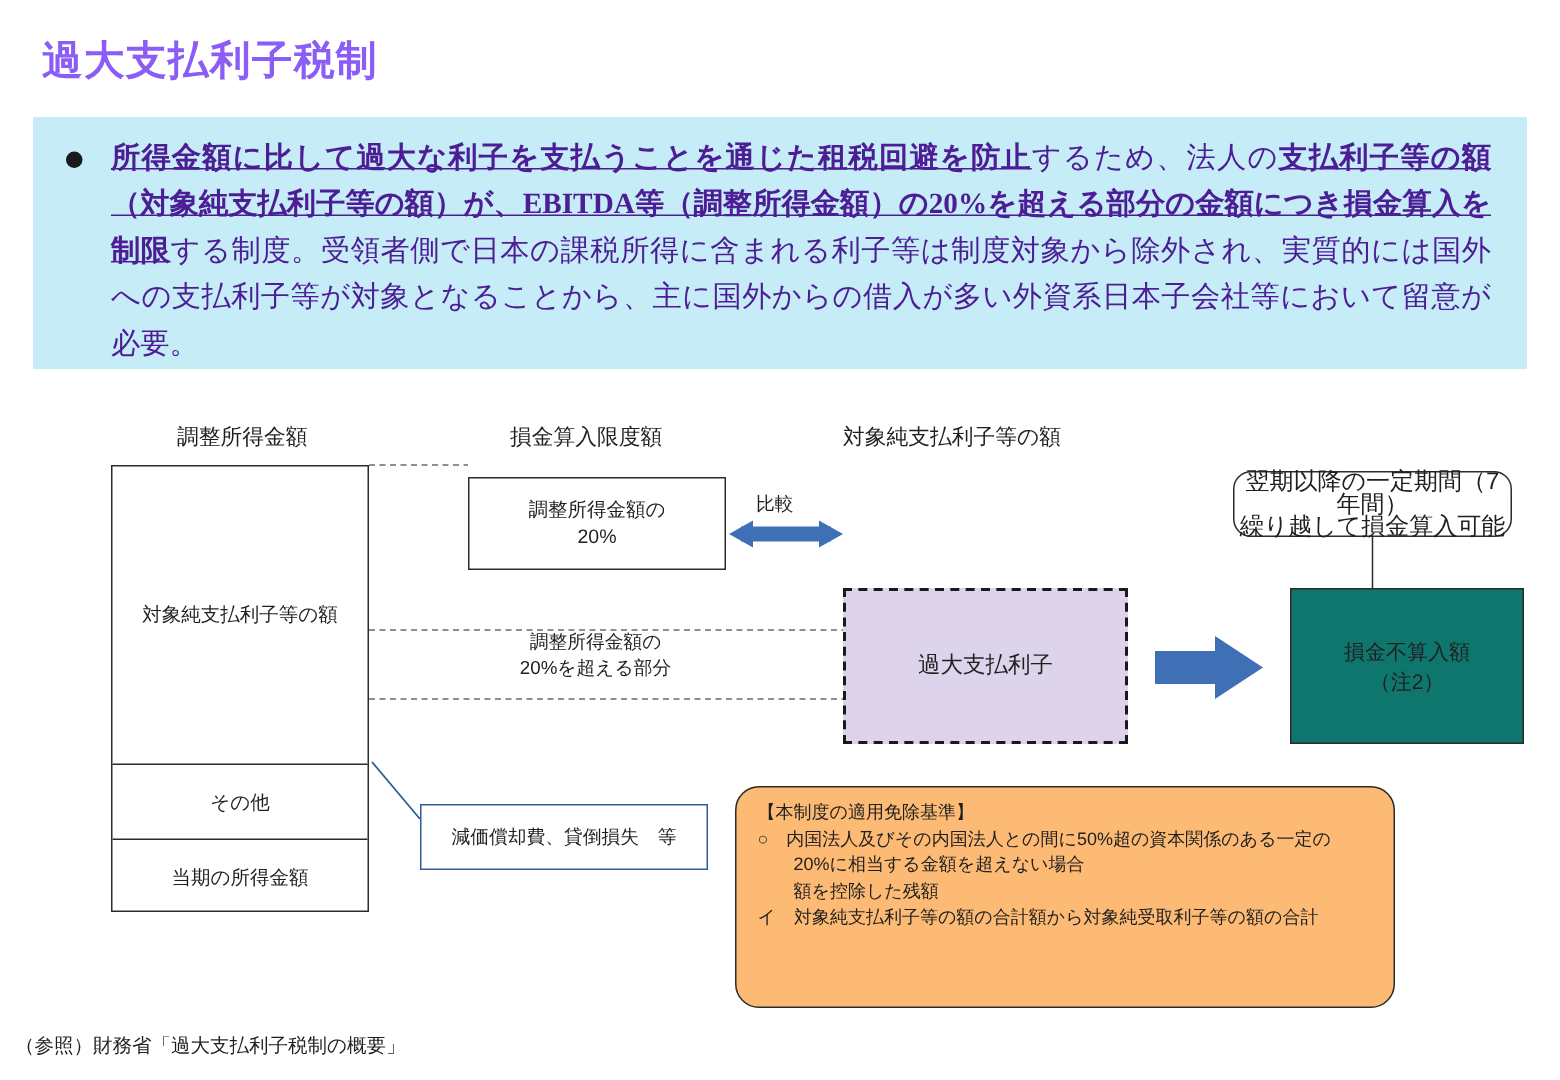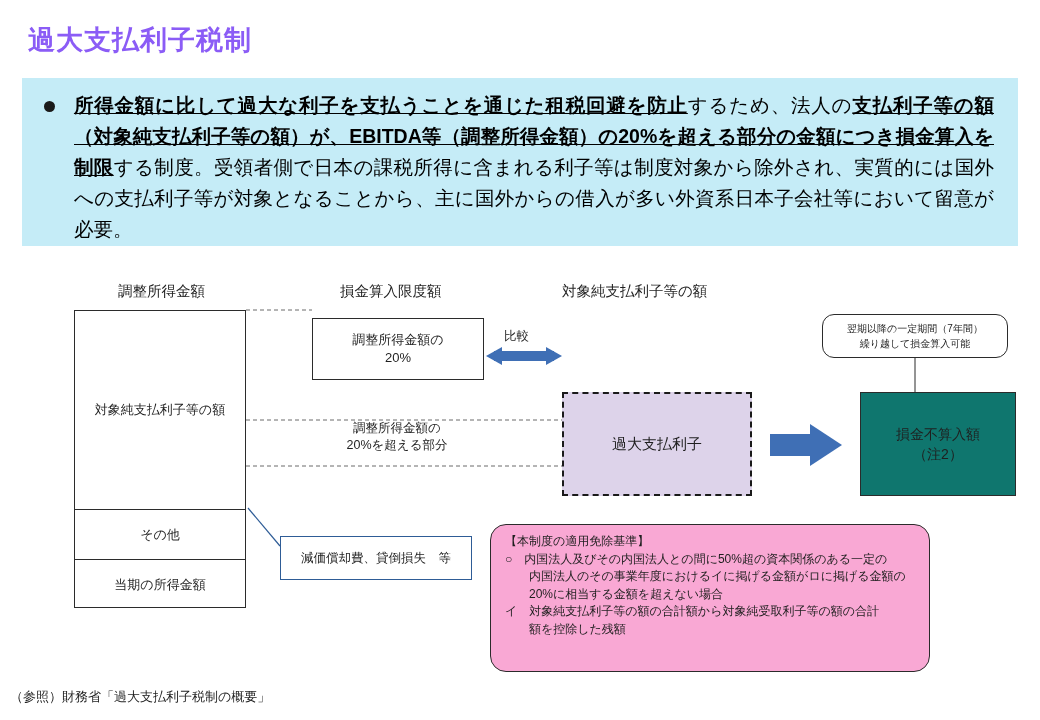--- a/index.html
+++ b/index.html
@@ -42,22 +42,23 @@
     border-radius: 50%;
     background: #1a1a1a;
   }
   .summary-text {
     position: absolute;
     left: 74px;
     top: 90px;
     width: 920px;
     font-size: 19.5px;
     line-height: 31px;
-    color: #000000;
+    color: #4c1d95;
     text-align: justify;
+    font-family: Liberation Serif, serif;
   }
   .summary-text .em {
     font-weight: bold;
     text-decoration: underline;
   }
   
   .diagram {
     position: absolute;
     left: 22px;
     top: 268px;
@@ -140,36 +141,36 @@
     background: #0f766e;
     border: 1.5px solid #2b2b2b;
     font-size: 14px;
     line-height: 20px;
     margin-left: 12px;
   }
   #carry-note {
     left: 800px; top: 46px; width: 186px; height: 44px;
     border: 1.2px solid #2b2b2b;
     border-radius: 12px;
-    font-size: 10px;
+    font-size: 16px;
     line-height: 15px;
     background: #fff;
   }
   #callout-box {
     left: 258px; top: 268px; width: 192px; height: 44px;
     border: 1.4px solid #2e5c96;
     font-size: 12.5px;
     background: #fff;
   }
   #criteria-box {
     position: absolute;
     left: 468px; top: 256px; width: 440px; height: 148px;
     border: 1.3px solid #2b2b2b;
     border-radius: 16px;
-    background: #f9a8d4;
+    background: #fdba74;
     box-sizing: border-box;
   }
   #criteria-inner {
     position: absolute;
     left: 14px; top: 8px; width: 494px;
     font-size: 12px;
     line-height: 17.5px;
     color: #1f1f1f;
   }
   .crit-title { margin-bottom: 1px; }
@@ -265,22 +266,21 @@
   </div>
 
   <div class="dg-box" id="callout-box">
     <span>減価償却費、貸倒損失　等</span>
   </div>
 
   <div id="criteria-box">
     <div id="criteria-inner">
       <span class="crit-title">【本制度の適用免除基準】</span>
       <span class="crit-row">○　内国法人及びその内国法人との間に50%超の資本関係のある一定の</span>
-      <span class="crit-row">　　内国法人のその事業年度におけるイに掲げる金額がロに掲げる金額の</span>
       <span class="crit-row">　　20%に相当する金額を超えない場合</span>
+      <span class="crit-row">　　額を控除した残額</span>
       <span class="crit-row">イ　対象純支払利子等の額の合計額から対象純受取利子等の額の合計</span>
-      <span class="crit-row">　　額を控除した残額</span>
     </div>
   </div>
 
 </div>
 
 <div class="source-note">（参照）財務省「過大支払利子税制の概要」</div>
 
 </body></html>

